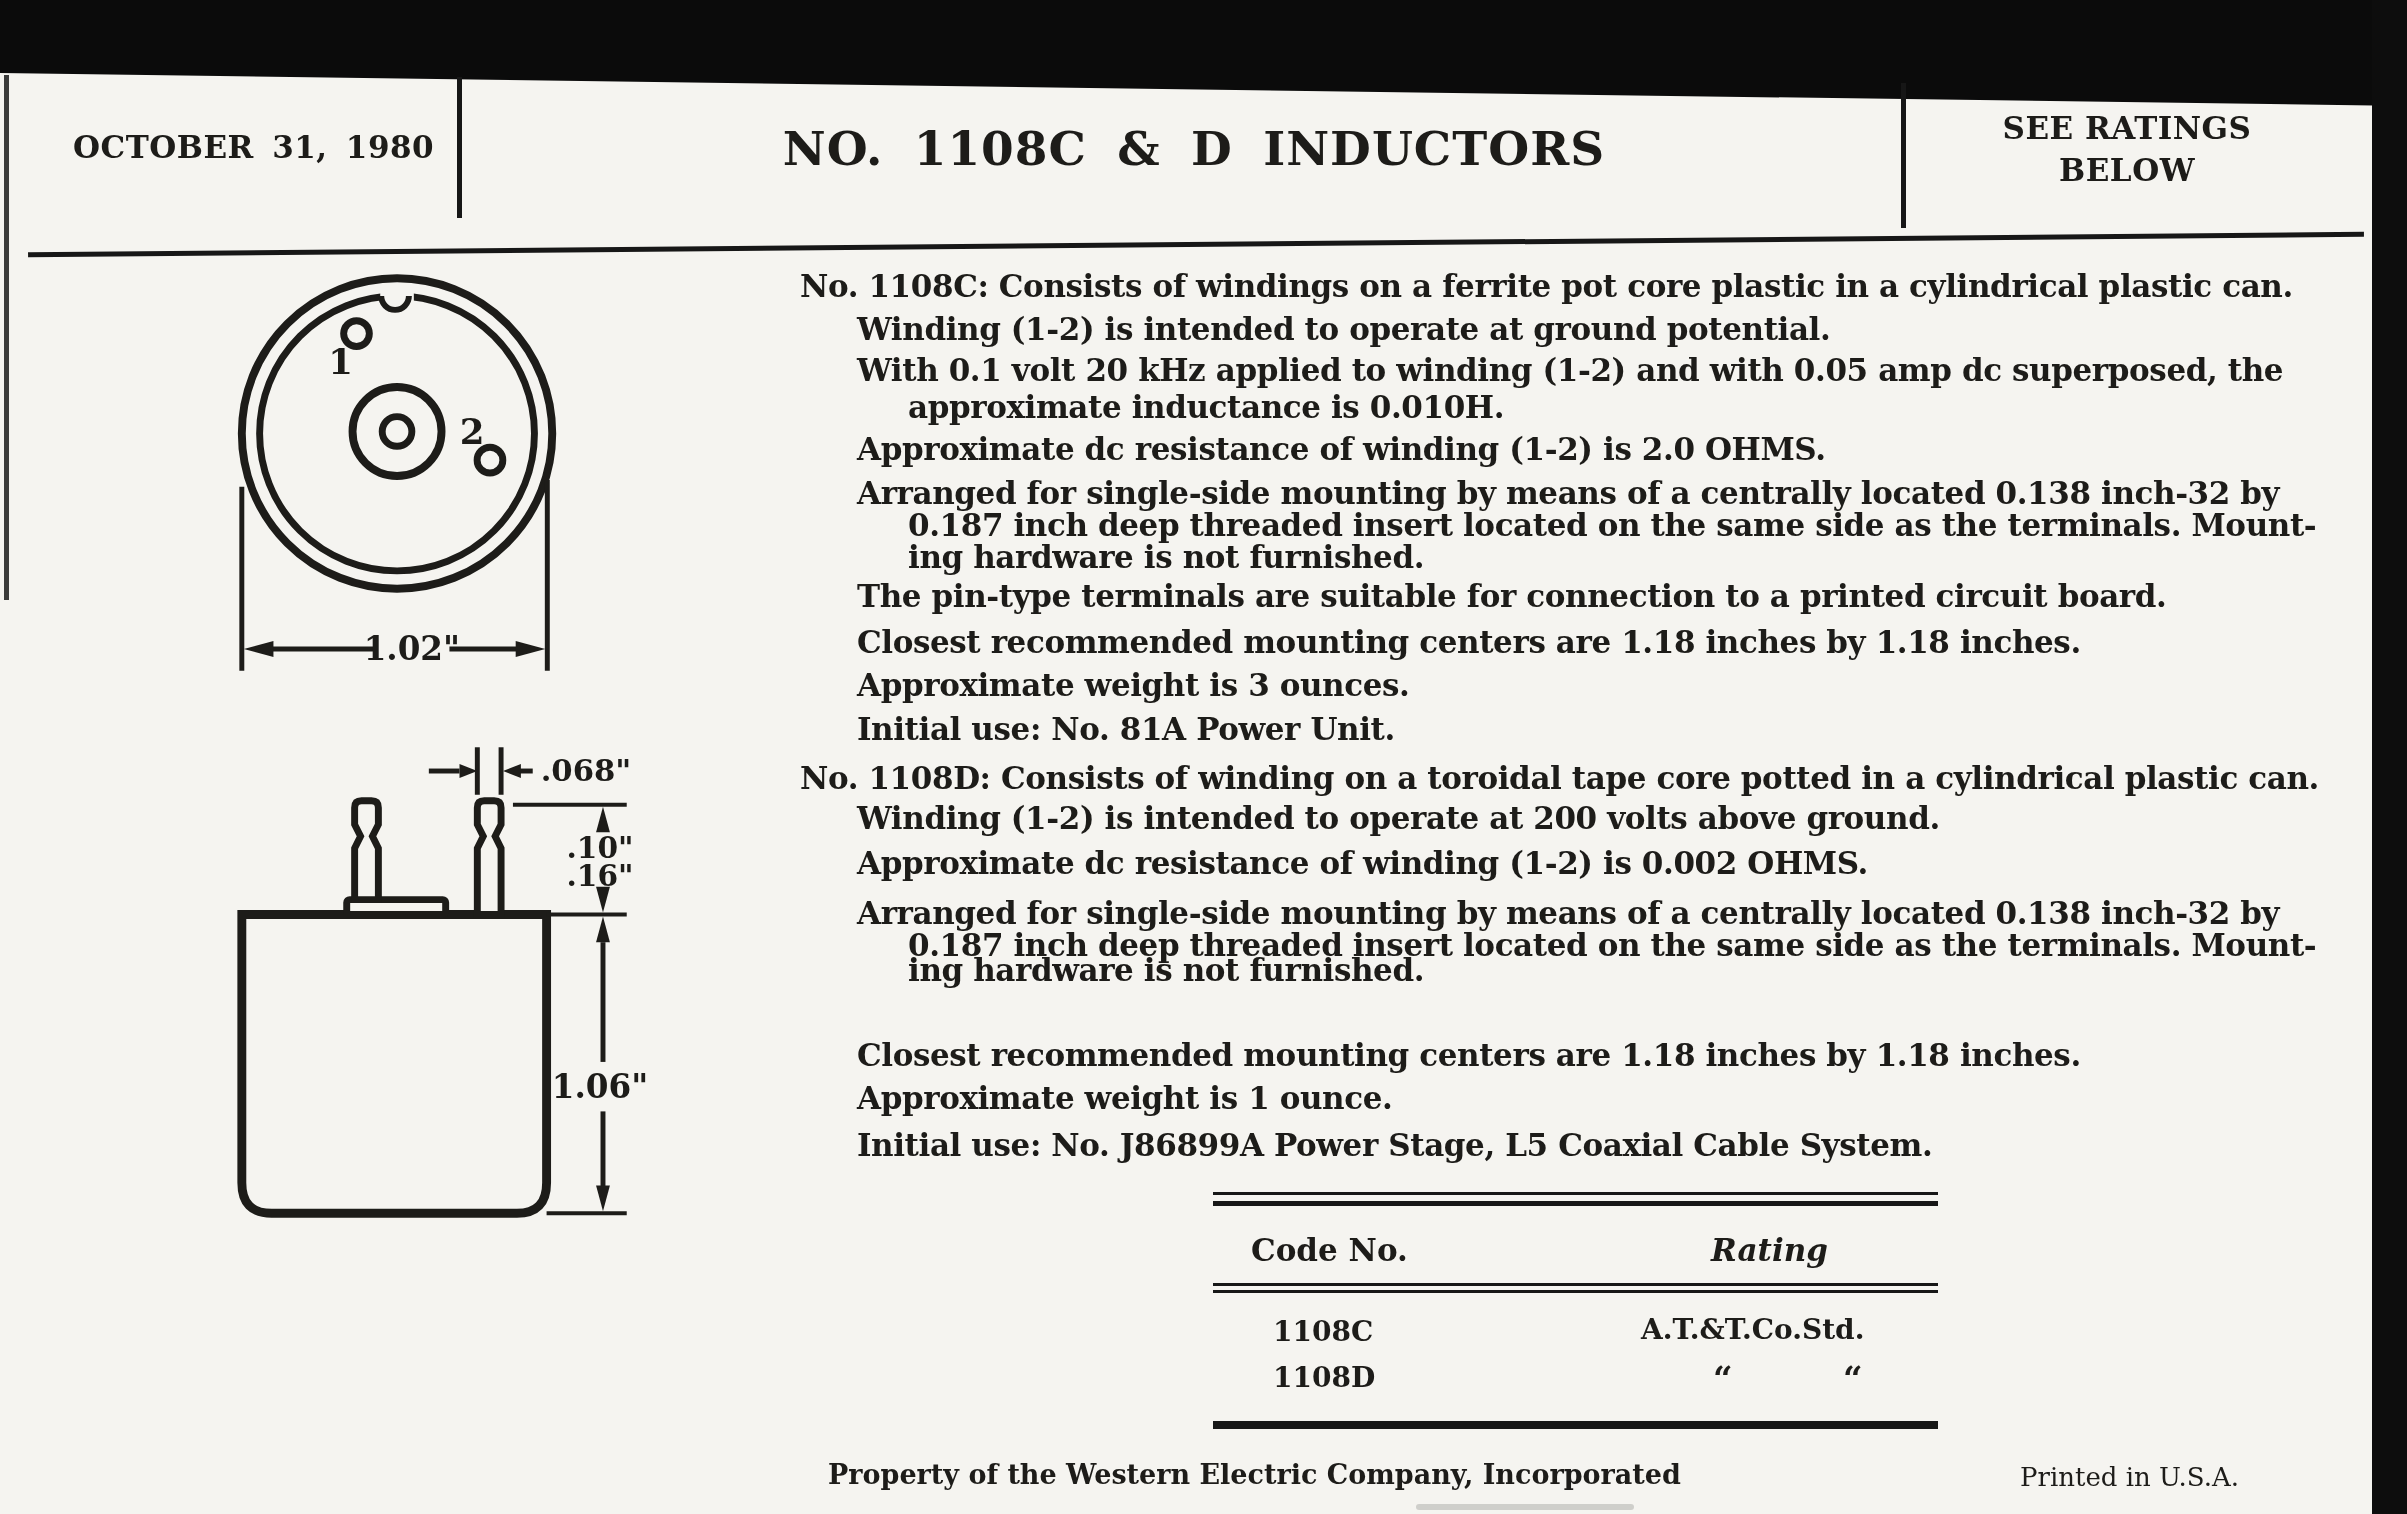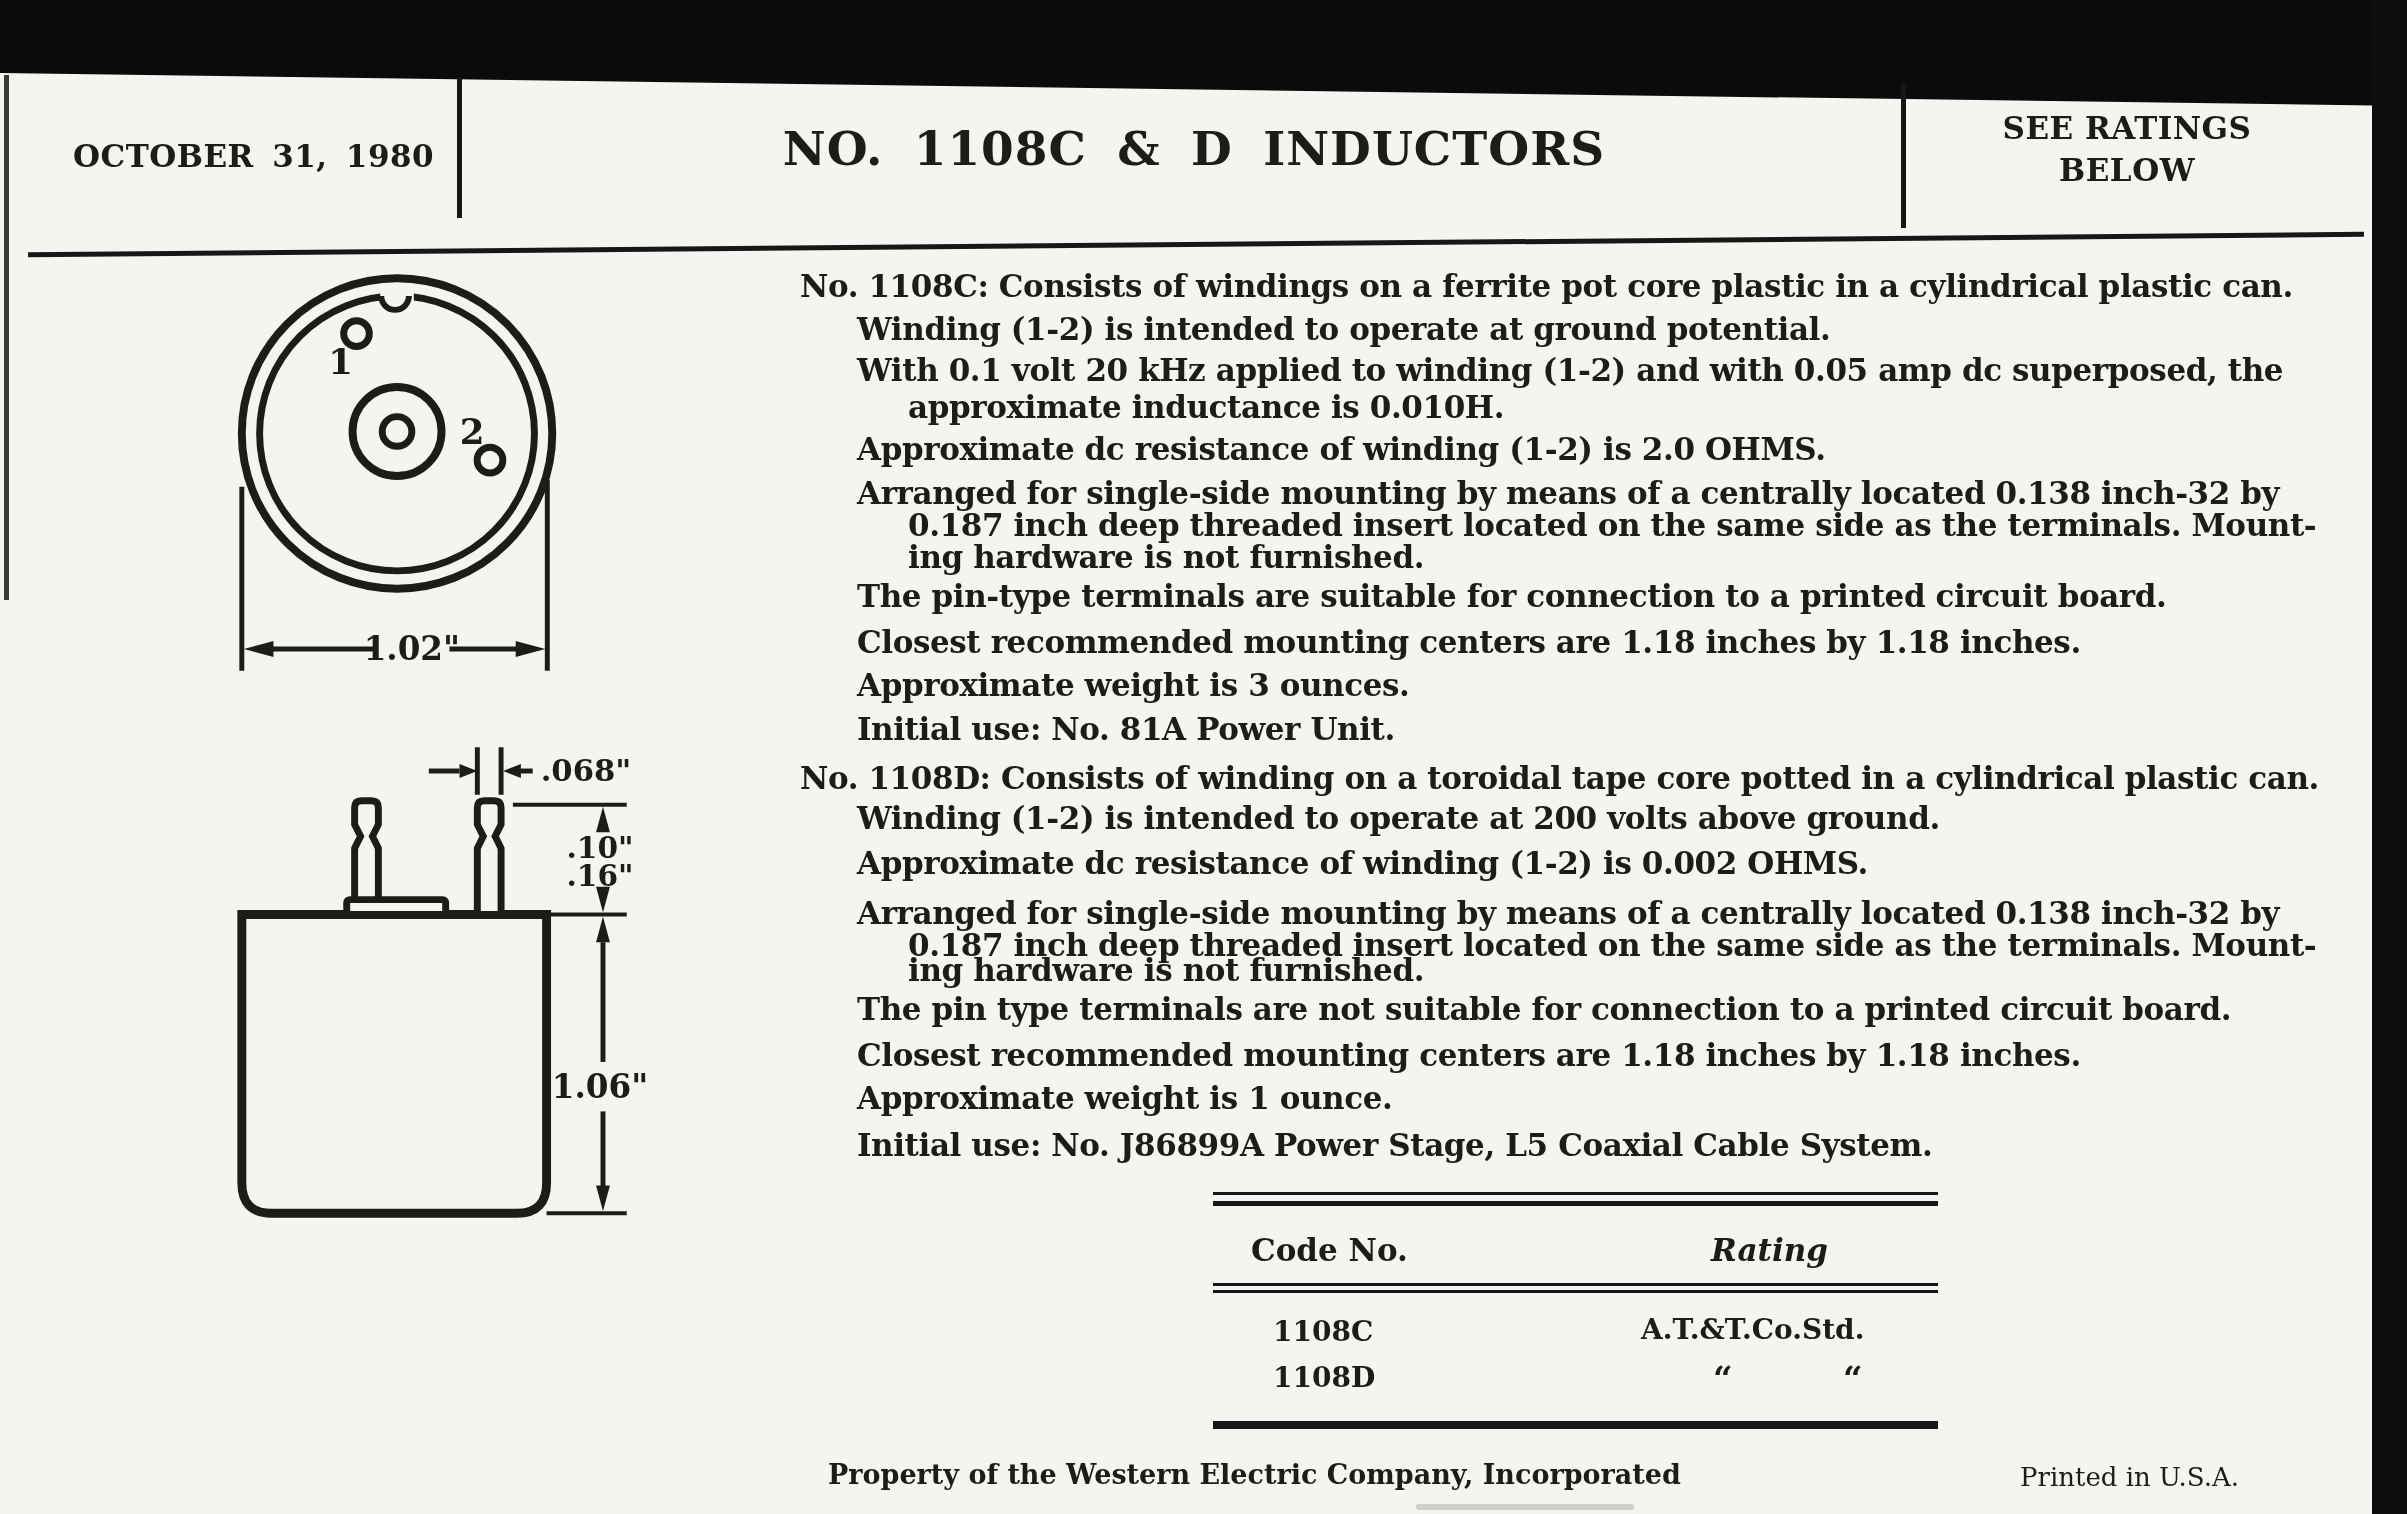--- a/index.html
+++ b/index.html
@@ -10,21 +10,21 @@
     color:#1d1c19;
   }
   #page{position:absolute;inset:0;}
   
   .topbar{position:absolute;left:0;top:0;width:2408px;height:109px;background:#0b0b0b;
           clip-path:polygon(0 0,2408px 0,2408px 106px,0 73px);}
   .rightstrip{position:absolute;top:0;left:2372px;width:36px;height:1515px;background:#0d0d0d;}
   .lefthair{position:absolute;left:4px;top:75px;width:5px;height:525px;background:#1a1a1a;opacity:.85;}
   .smudge{position:absolute;left:1416px;top:1504px;width:218px;height:6px;background:rgba(40,40,40,.18);border-radius:3px;}
   
-  .date{position:absolute;left:73px;top:138px;font-size:31px;font-weight:700;letter-spacing:0.5px;word-spacing:7px;white-space:nowrap;}
+  .date{position:absolute;left:73px;top:129px;font-size:31px;font-weight:700;letter-spacing:0.5px;word-spacing:7px;white-space:nowrap;}
   .vbar1{position:absolute;left:457px;top:77px;width:5px;height:141px;background:#161616;}
   .vbar2{position:absolute;left:1901px;top:83px;width:5px;height:145px;background:#161616;}
   .title{position:absolute;left:1194px;top:121px;transform:translateX(-50%);
          font-size:47px;font-weight:700;letter-spacing:1px;word-spacing:13px;white-space:nowrap;}
   .ratings{position:absolute;left:2127px;transform:translateX(-50%);font-size:31px;font-weight:700;
            letter-spacing:0.5px;white-space:nowrap;}
   .r1{top:110px;} .r2{top:152px;}
   .hrule{position:absolute;left:28px;top:242px;width:2336px;height:5px;background:#171717;
          transform:rotate(-0.50deg);transform-origin:center;}
   
@@ -132,21 +132,20 @@
   <div class="bl ind1" style="top:624px">Closest recommended mounting centers are 1.18 inches by 1.18 inches.</div>
   <div class="bl ind1" style="top:667px">Approximate weight is 3 ounces.</div>
   <div class="bl ind1" style="top:711px">Initial use: No. 81A Power Unit.</div>
 
   <div class="bl ind0" style="top:760px">No. 1108D: Consists of winding on a toroidal tape core potted in a cylindrical plastic can.</div>
   <div class="bl ind1" style="top:800px">Winding (1-2) is intended to operate at 200 volts above ground.</div>
   <div class="bl ind1" style="top:845px">Approximate dc resistance of winding (1-2) is 0.002 OHMS.</div>
   <div class="bl ind1" style="top:895px">Arranged for single-side mounting by means of a centrally located 0.138 inch-32 by</div>
   <div class="bl ind2" style="top:927px">0.187 inch deep threaded insert located on the same side as the terminals. Mount-</div>
   <div class="bl ind2" style="top:952px">ing hardware is not furnished.</div>
-  <div class="bl ind1" style="top:991px">The pin type terminals are not suitable for connection to a printed circuit board.</div>
   <div class="bl ind1" style="top:1037px">Closest recommended mounting centers are 1.18 inches by 1.18 inches.</div>
   <div class="bl ind1" style="top:1080px">Approximate weight is 1 ounce.</div>
   <div class="bl ind1" style="top:1127px">Initial use: No. J86899A Power Stage, L5 Coaxial Cable System.</div>
 
   <div class="tbl">
     <div class="rule tr-a1"></div>
     <div class="rule tr-a2"></div>
     <div class="th th-code">Code No.</div>
     <div class="th th-rating">Rating</div>
     <div class="rule tr-b1"></div>

